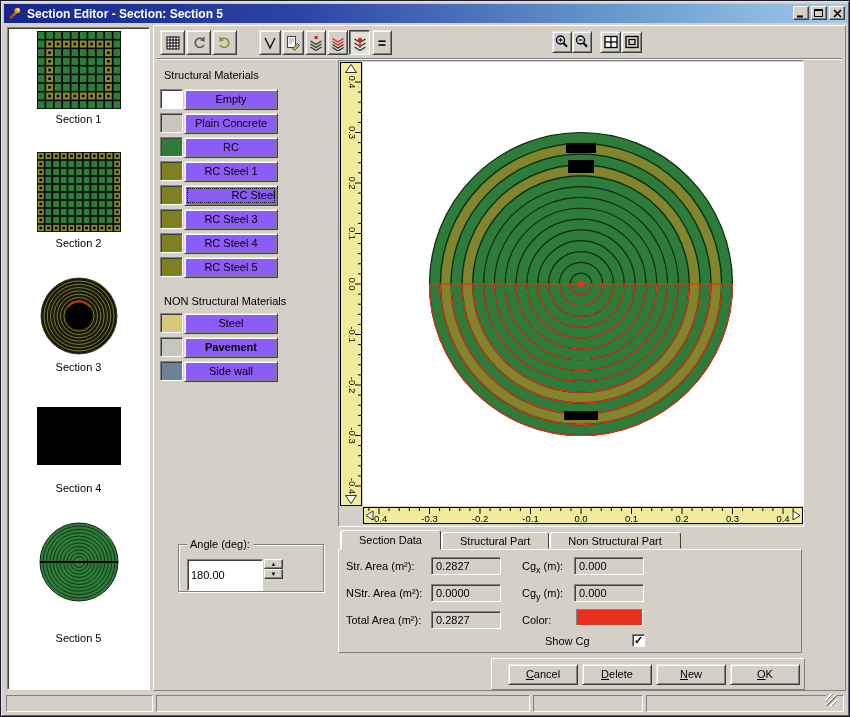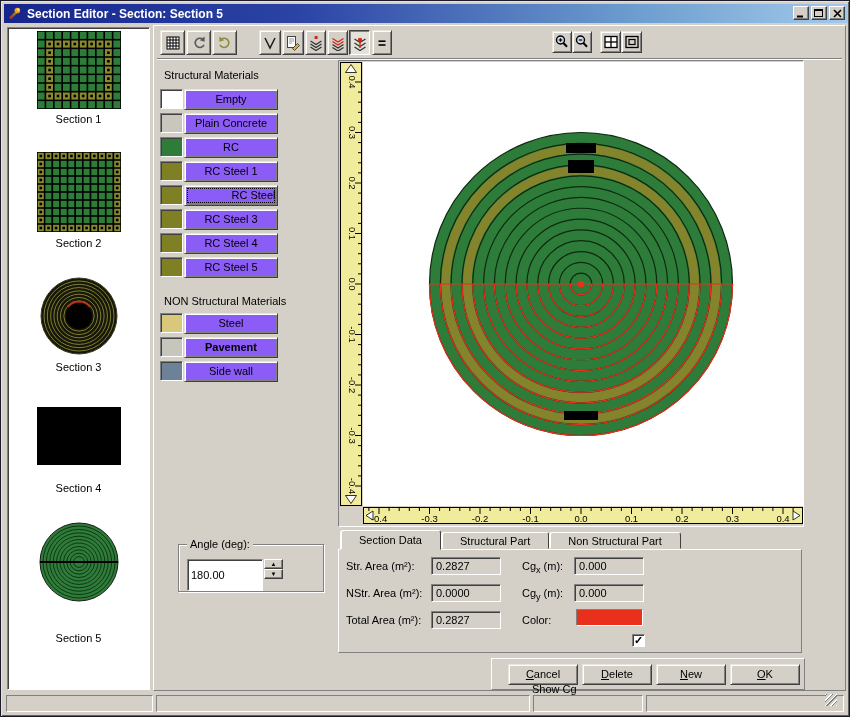--- a/index.html
+++ b/index.html
@@ -726,21 +726,21 @@
   <div class="fld-label" style="left:345px;top:613px;z-index:2;">Total Area (m²):</div>
   <div class="fld-box" style="left:430px;top:610px;z-index:2;">0.2827</div>
 
   <div class="fld-label" style="left:521px;top:559px;z-index:2;"><span>Cg</span><sub>x</sub><span> (m):</span></div>
   <div class="fld-box" style="left:573px;top:556px;z-index:2;">0.000</div>
   <div class="fld-label" style="left:521px;top:586px;z-index:2;"><span>Cg</span><sub>y</sub><span> (m):</span></div>
   <div class="fld-box" style="left:573px;top:583px;z-index:2;">0.000</div>
 
   <div class="fld-label" style="left:521px;top:613px;z-index:2;">Color:</div>
   <div class="color-swatch" id="section-color" style="z-index: 2; background: rgb(232, 48, 29);"></div>
-  <div class="fld-label" style="left:531px;top:634px;z-index:2;margin-top:48px;">Show Cg</div>
+  <div class="fld-label" style="left:544px;top:634px;z-index:2;">Show Cg</div>
   <div class="checkbox" id="show-cg-box" style="z-index:2;">✓</div>
 
   <div class="btn-panel"></div>
   <div class="dlg-btn" style="left:507px;"><u>C</u>ancel</div>
   <div class="dlg-btn" style="left:581px;"><u>D</u>elete</div>
   <div class="dlg-btn" style="left:655px;"><u>N</u>ew</div>
   <div class="dlg-btn" style="left:729px;"><u>O</u>K</div>
 
   <div class="statusbar-panel" style="left:5px;width:147px;"></div>
   <div class="statusbar-panel" style="left:155px;width:374px;"></div>

